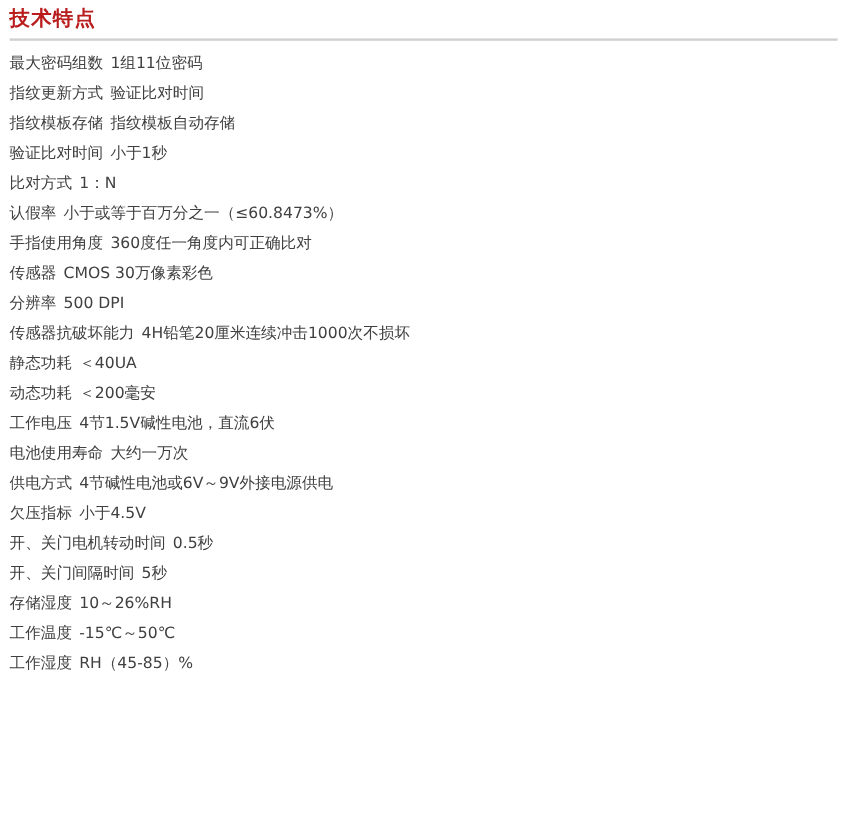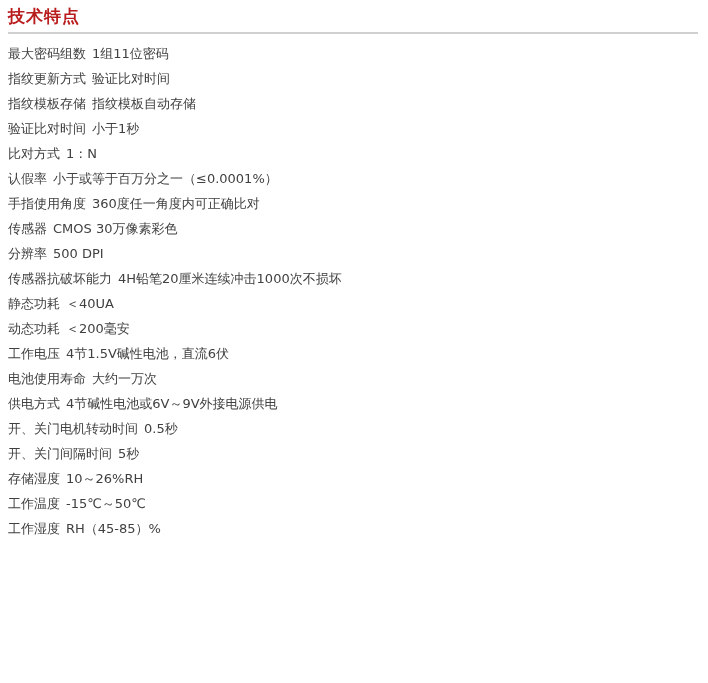--- a/index.html
+++ b/index.html
@@ -56,40 +56,41 @@
 
   <div class="spec-row"><span class="spec-label">指纹更新方式</span><span class="spec-value">验证比对时间</span></div>
 
   <div class="spec-row"><span class="spec-label">指纹模板存储</span><span class="spec-value">指纹模板自动存储</span></div>
 
   <div class="spec-row"><span class="spec-label">验证比对时间</span><span class="spec-value">小于1秒</span></div>
 
   <div class="spec-row"><span class="spec-label">比对方式</span><span class="spec-value">1：N</span></div>
 
 
-  <div class="spec-row"><span class="spec-label">认假率</span><span class="spec-value">小于或等于百万分之一（≤0.0001%）</span></div>
+  <div class="spec-row"><span class="spec-label">认假率</span><span class="spec-value">小于或等于百万分之一（≤60.8473%）</span></div>
 
   <div class="spec-row"><span class="spec-label">手指使用角度</span><span class="spec-value">360度任一角度内可正确比对</span></div>
 
   <div class="spec-row"><span class="spec-label">传感器</span><span class="spec-value">CMOS 30万像素彩色</span></div>
 
   <div class="spec-row"><span class="spec-label">分辨率</span><span class="spec-value">500 DPI</span></div>
 
   <div class="spec-row"><span class="spec-label">传感器抗破坏能力</span><span class="spec-value">4H铅笔20厘米连续冲击1000次不损坏</span></div>
 
   <div class="spec-row"><span class="spec-label">静态功耗</span><span class="spec-value">＜40UA</span></div>
 
   <div class="spec-row"><span class="spec-label">动态功耗</span><span class="spec-value">＜200毫安</span></div>
 
   <div class="spec-row"><span class="spec-label">工作电压</span><span class="spec-value">4节1.5V碱性电池，直流6伏</span></div>
 
   <div class="spec-row"><span class="spec-label">电池使用寿命</span><span class="spec-value">大约一万次</span></div>
 
   <div class="spec-row"><span class="spec-label">供电方式</span><span class="spec-value">4节碱性电池或6V～9V外接电源供电</span></div>
 
+  <div class="spec-row"><span class="spec-label">欠压指标</span><span class="spec-value">小于4.5V</span></div>
 
   <div class="spec-row"><span class="spec-label">开、关门电机转动时间</span><span class="spec-value">0.5秒</span></div>
 
   <div class="spec-row"><span class="spec-label">开、关门间隔时间</span><span class="spec-value">5秒</span></div>
 
 
   <div class="spec-row"><span class="spec-label">存储湿度</span><span class="spec-value">10～26%RH</span></div>
 
   <div class="spec-row"><span class="spec-label">工作温度</span><span class="spec-value">-15℃～50℃</span></div>
 

